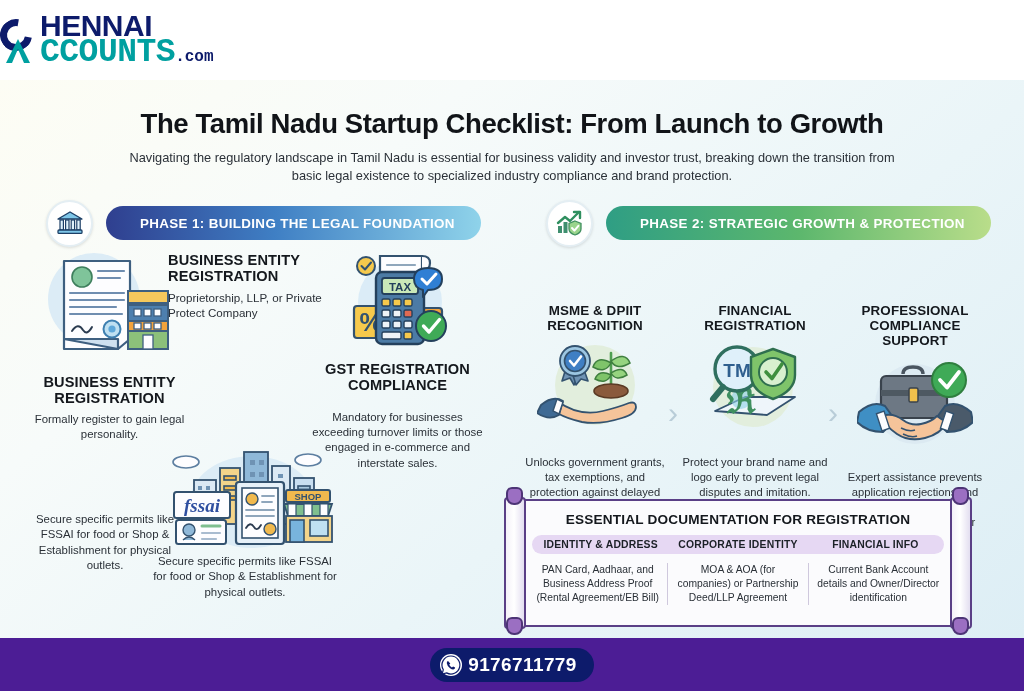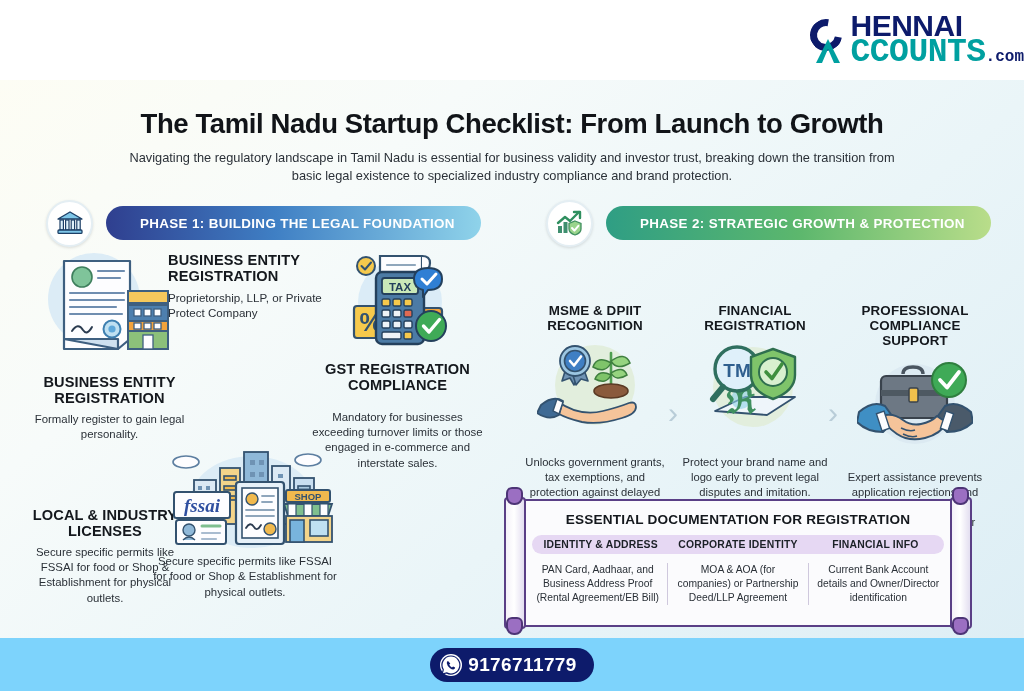--- a/index.html
+++ b/index.html
@@ -8,21 +8,21 @@
     font-family:"Liberation Sans", sans-serif;
     background:#ffffff;
     position:relative;
     overflow:hidden;
   }
 
   
   .header {
     height:80px; width:100%;
     background:#ffffff;
-    display:flex; align-items:center; justify-content:flex-end;padding-left:32px;
+    display:flex; align-items:center; justify-content:flex-start;
   }
   .logo { display:flex; align-items:center; gap:0; position:relative; }
   .logo-mark {
     position:relative; width:34px; height:52px; flex:none;
     margin-right:-6px;
   }
   .logo-mark .c-ring {
     position:absolute; left:0; top:5px; width:32px; height:32px;
     border:7px solid #0d1b6b; border-radius:50%;
     border-right-color:transparent;
@@ -163,21 +163,21 @@
   .doc-cells { display:flex; margin:9px 10px 0; }
   .doc-cells > div {
     flex:1; text-align:center; font-size:10.3px; color:#2a3037; line-height:1.36;
     padding:0 6px;
   }
   .doc-cells > div + div { border-left:1px solid #cfc8dd; }
 
   
   .footer {
     position:absolute; top:638px; left:0; width:1024px; height:53px;
-    background:#7dd3fc; display:flex; align-items:center; justify-content:center;
+    background:#4c1d95; display:flex; align-items:center; justify-content:center;
   }
   .phone-pill {
     display:flex; align-items:center; gap:5px;
     background:#0d1b6b; border-radius:18px; padding:5px 17px 5px 9px;
   }
   .phone-num { color:#fff; font-size:19px; font-weight:bold; letter-spacing:0.4px; }
 </style>
 </head>
 <body>
 
@@ -313,21 +313,20 @@
           <path d="M92 29 L97 34 L106 24" stroke="#fff" stroke-width="3" fill="none" stroke-linecap="round" stroke-linejoin="round"></path>
           <circle cx="101" cy="76" r="15" fill="#3faa57" stroke="#24405c" stroke-width="2"></circle>
           <path d="M93.5 76 L99 82 L109.5 69.5" stroke="#fff" stroke-width="3.4" fill="none" stroke-linecap="round" stroke-linejoin="round"></path>
         </svg>
       </div>
       <div class="blk-h">GST REGISTRATION COMPLIANCE</div>
       <div class="blk-p">Mandatory for businesses exceeding turnover limits or those engaged in e-commerce and interstate sales.</div>
     </div>
 
     <div class="lic-cap">
-      <div class="blk-h">LOCAL &amp; INDUSTRY LICENSES</div>
       <div class="blk-p">Secure specific permits like FSSAI for food or Shop &amp; Establishment for physical outlets.</div>
     </div>
 
     <div class="lic-art">
       <svg viewBox="0 0 175 105" width="175" height="105">
         <ellipse cx="92" cy="58" rx="62" ry="46" fill="#dcecf6"></ellipse>
         <g fill="#fdfdff" stroke="#5c7ea0" stroke-width="1.6">
           <ellipse cx="26" cy="18" rx="13" ry="6"></ellipse>
             <ellipse cx="148" cy="16" rx="13" ry="6"></ellipse>
         </g>

